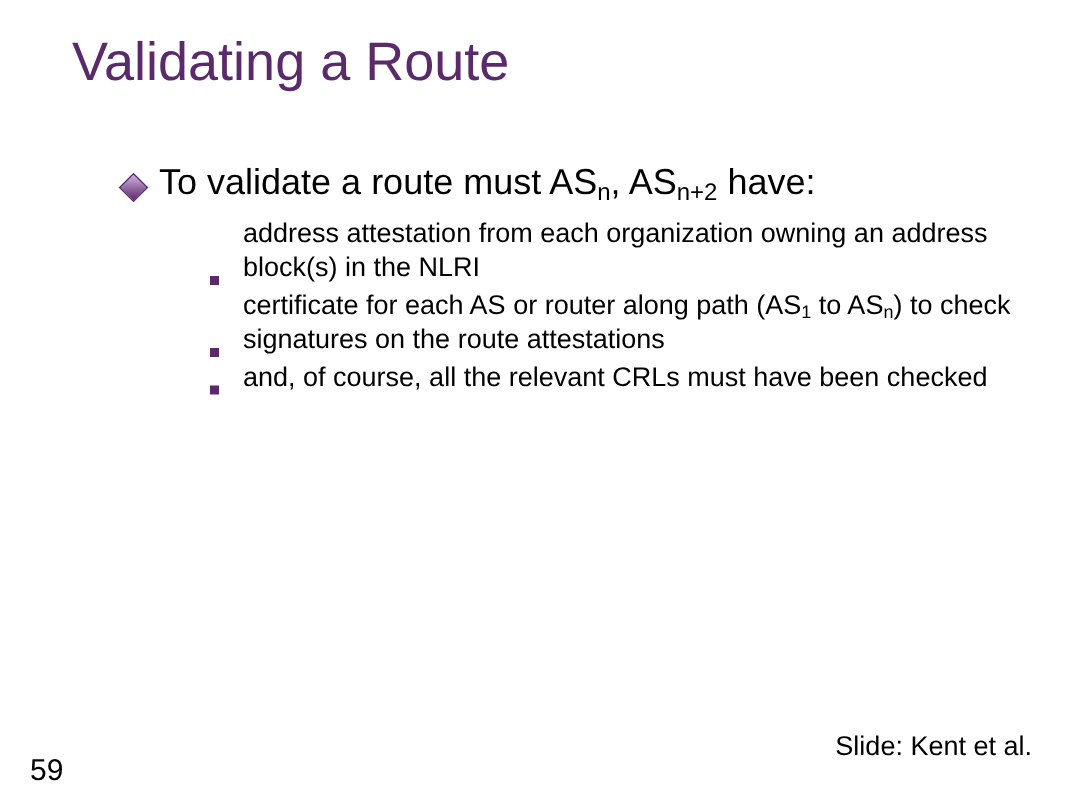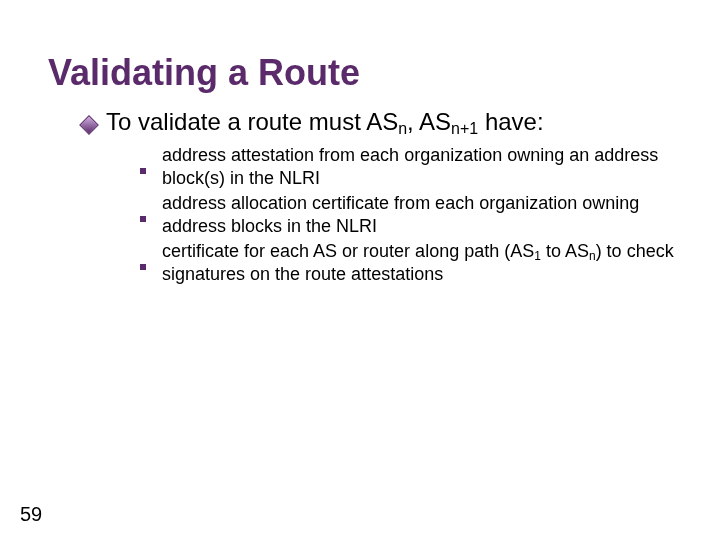--- a/index.html
+++ b/index.html
@@ -18,22 +18,21 @@
     height: 540px;
     box-sizing: border-box;
   }
   .title {
     position: absolute;
     left: 48px;
     top: 20px;
     font-size: 36px;
     color: #5a2a6a;
     font-family: "Tahoma", "Verdana", sans-serif;
-    font-weight: bold;
-    margin-top: 32px;
+    font-weight: normal;
   }
   .body {
     position: absolute;
     left: 82px;
     top: 108px;
     width: 610px;
   }
   .lvl1 {
     display: flex;
     align-items: flex-start;
@@ -57,21 +56,21 @@
     vertical-align: baseline;
     position: relative;
     bottom: -4px;
   }
   .sublist {
     margin-left: 58px;
     width: 552px;
   }
   .lvl2 {
     display: flex;
-    align-items: center;
+    align-items: flex-end;
     font-size: 18px;
     line-height: 1.28;
     margin-bottom: 2px;
   }
   .lvl2 .sq {
     flex: 0 0 auto;
     width: 6px;
     height: 6px;
     background: #5a2a6a;
     margin-top: 8px;
@@ -104,36 +103,37 @@
 
 <div class="slide">
 
   <div class="title">Validating a Route</div>
 
   <div class="body">
 
     <div class="lvl1">
       <div class="bullet-icon"></div>
       <div class="lvl1-text">
-        <span>To validate a route must AS</span><sub>n</sub><span>, AS</span><sub>n+1</sub><span> have:</span>
+        <span>To validate a route must AS</span><sub>n</sub><span>, AS</span><sub>n+2</sub><span> have:</span>
       </div>
     </div>
 
     <div class="sublist">
       <div class="lvl2">
         <div class="sq"></div>
         <div class="lvl2-text">address attestation from each organization owning an address block(s) in the NLRI</div>
       </div>
       <div class="lvl2">
         <div class="sq"></div>
-        <div class="lvl2-text">address allocation certificate from each organization owning address blocks in the NLRI</div>
+        <div class="lvl2-text">certificate for each AS or router along path (AS<sub>1</sub> to AS<sub>n</sub>) to check signatures on the route attestations</div>
       </div>
       <div class="lvl2">
         <div class="sq"></div>
-        <div class="lvl2-text">certificate for each AS or router along path (AS<sub>1</sub> to AS<sub>n</sub>) to check signatures on the route attestations</div>
+        <div class="lvl2-text">and, of course, all the relevant CRLs must have been checked</div>
       </div>
     </div>
 
   </div>
 
   <div class="slide-number">59</div>
+  <div class="attribution">Slide: Kent et al.</div>
 
 </div>
 
 </body></html>

